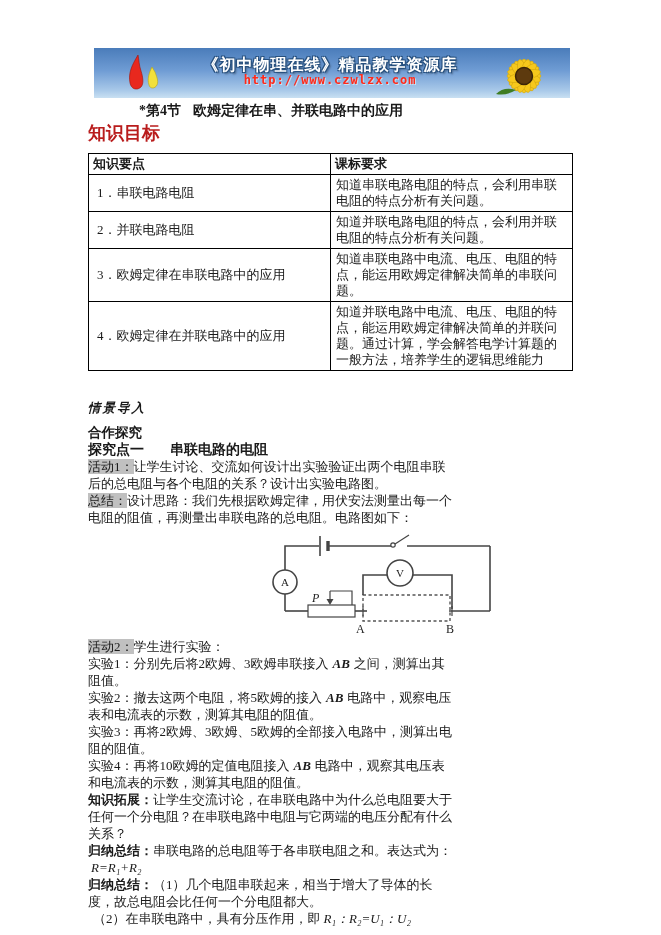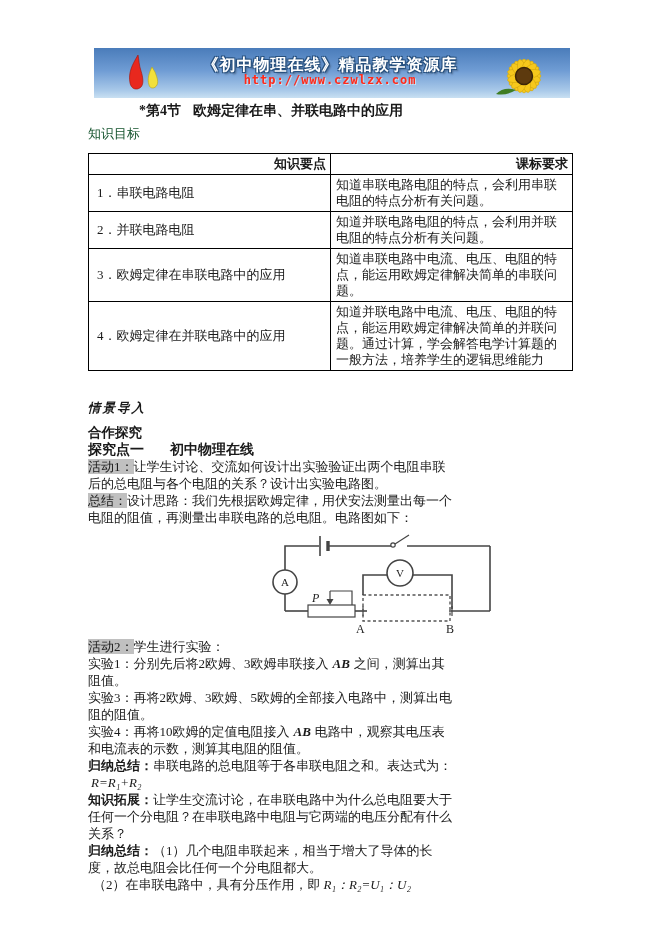--- a/index.html
+++ b/index.html
@@ -24,25 +24,25 @@
     letter-spacing:1px;white-space:nowrap;
   }
   .banner-url{
     font-family:"DejaVu Sans Mono",monospace;font-weight:bold;font-size:12px;
     color:#ff2a1a;letter-spacing:1px;text-shadow:1px 1px 0 rgba(255,255,255,.5);
   }
   .banner-flower{flex:0 0 auto;margin-right:0;}
   
   .doc-title{text-align:center;font-weight:bold;font-size:14px;margin-top:4px;}
   .doc-title .gap{margin-left:12px;}
-  .red-head{color:#14532d;font-weight:normal;font-size:13px;margin-top:6px;}
+  .red-head{color:#b91c1c;font-weight:bold;font-size:18px;margin-top:6px;}
   
   table.kt{border-collapse:collapse;width:485px;margin-top:11px;table-layout:fixed;}
   table.kt th,table.kt td{border:1px solid #000;font-size:13px;line-height:16px;}
-  table.kt th{font-weight:bold;text-align:right;padding:2px 4px;}
+  table.kt th{font-weight:bold;text-align:left;padding:2px 4px;}
   table.kt td.pt{width:196px;padding:2px 4px 2px 8px;vertical-align:middle;}
   table.kt td.rq{padding:2px 5px;vertical-align:middle;}
   
   .intro-head{margin-top:28px;font-weight:bold;font-style:italic;font-size:12.5px;
               font-family:"DejaVu Serif",serif;letter-spacing:2px;}
   .para{margin:2px 0 0 0;text-indent:2em;}
   .sec-head{font-weight:bold;font-size:13.5px;margin-top:8px;font-family:"DejaVu Sans",sans-serif;}
   .point-head{font-weight:bold;font-size:14px;font-family:"DejaVu Sans",sans-serif;}
   .point-head .gap{margin-left:26px;}
   .line{margin:0;}
@@ -124,21 +124,21 @@
       <td class="pt">4．欧姆定律在并联电路中的应用</td>
       <td class="rq">知道并联电路中电流、电压、电阻的特点，能运用欧姆定律解决简单的并联问题。通过计算，学会解答电学计算题的一般方法，培养学生的逻辑思维能力</td>
     </tr>
   </tbody>
     </table>
 
   <div class="intro-head">情景导入</div>
 
   <div class="sec-head">合作探究</div>
   <div class="point-head">
-    <span>探究点一</span><span class="gap">初中物理在线</span>
+    <span>探究点一</span><span class="gap">串联电路的电阻</span>
   </div>
 
   <p class="line">
     <span class="hl">活动1：</span><span>让学生讨论、交流如何设计出实验验证出两个电阻串联后的总电阻与各个电阻的关系？设计出实验电路图。</span>
   </p>
   <p class="line">
     <span class="hl">总结：</span><span>设计思路：我们先根据欧姆定律，用伏安法测量出每一个电阻的阻值，再测量出串联电路的总电阻。电路图如下：</span>
   </p>
 
   <svg class="circuit" width="226" height="108" viewBox="0 0 226 108">
@@ -179,31 +179,34 @@
   </svg>
 
   <p class="line">
     <span class="hl">活动2：</span><span>学生进行实验：</span>
   </p>
 
   <p class="line">
     <span>实验1：</span><span>分别先后将2欧姆、3欧姆串联接入</span><span class="em-ab">AB</span><span>之间，测算出其阻值。</span>
   </p>
   <p class="line">
+    <span>实验2：</span><span>撤去这两个电阻，将5欧姆的接入</span><span class="em-ab">AB</span><span>电路中，观察电压表和电流表的示数，测算其电阻的阻值。</span>
+  </p>
+  <p class="line">
     <span>实验3：</span><span>再将2欧姆、3欧姆、5欧姆的全部接入电路中，测算出电阻的阻值。</span><span class="em-ab"></span><span></span>
   </p>
   <p class="line">
     <span>实验4：</span><span>再将10欧姆的定值电阻接入</span><span class="em-ab">AB</span><span>电路中，观察其电压表和电流表的示数，测算其电阻的阻值。</span>
   </p>
 
   <p class="line">
+    <span class="blabel">知识拓展：</span><span>让学生交流讨论，在串联电路中为什么总电阻要大于任何一个分电阻？在串联电路中电阻与它两端的电压分配有什么关系？</span>
+  </p>
+  <p class="line">
     <span class="blabel">归纳总结：</span><span>串联电路的总电阻等于各串联电阻之和。表达式为：</span><span class="formula">R=R₁+R₂</span>
-  </p>
-  <p class="line">
-    <span class="blabel">知识拓展：</span><span>让学生交流讨论，在串联电路中为什么总电阻要大于任何一个分电阻？在串联电路中电阻与它两端的电压分配有什么关系？</span>
   </p>
   <p class="line">
     <span class="blabel">归纳总结：</span><span>（1）几个电阻串联起来，相当于增大了导体的长度，故总电阻会比任何一个分电阻都大。</span>
   </p>
   <p class="line indent2">
     <span>（2）在串联电路中，具有分压作用，即</span><span class="formula">R₁：R₂=U₁：U₂</span>
   </p>
 
 </div>
 

